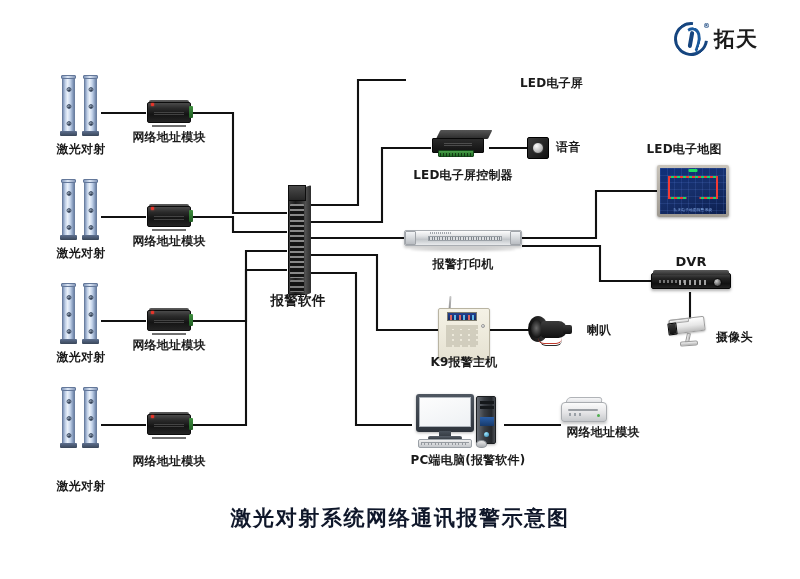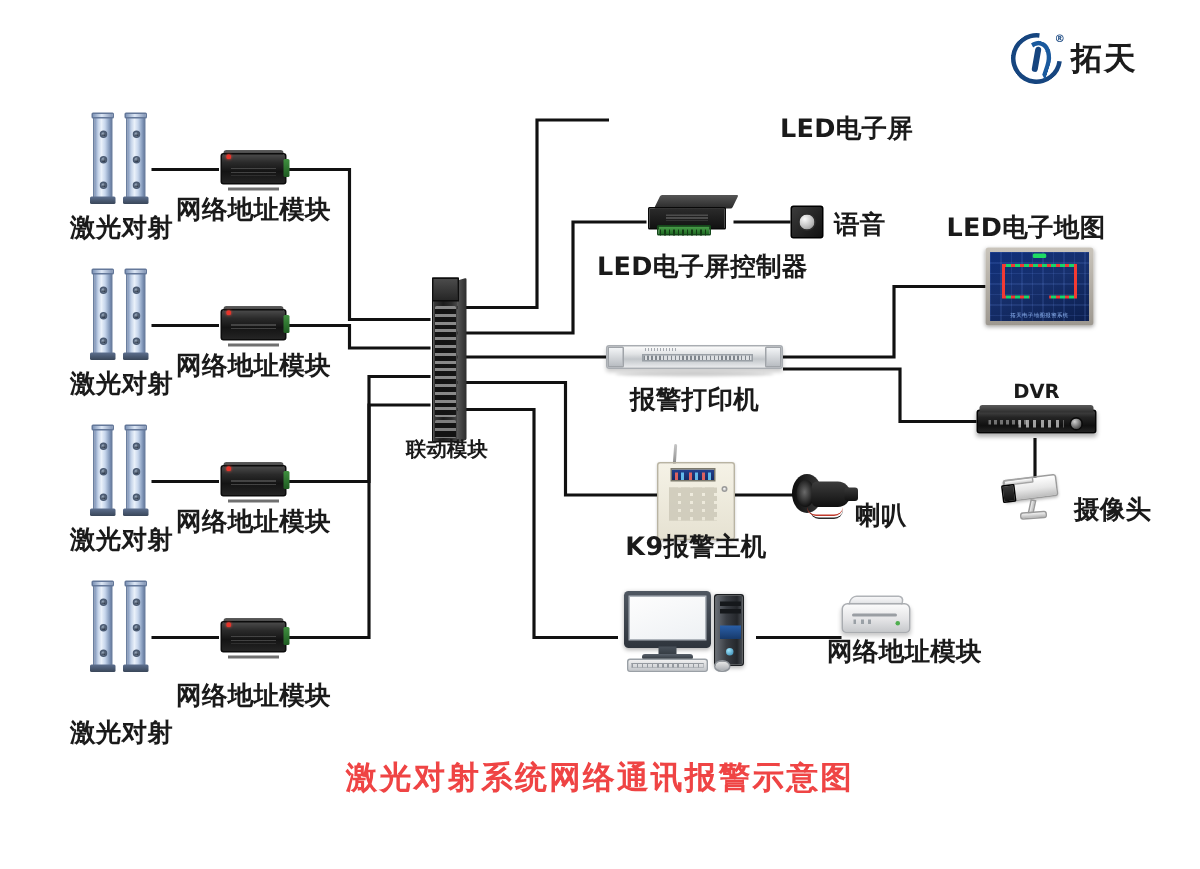--- a/index.html
+++ b/index.html
@@ -19,21 +19,21 @@
   
   .node{position:absolute;}
   .lbl{
     position:absolute;
     text-align:center;
     color:#1a1a1a;
     font-weight:700;
     white-space:nowrap;
     line-height:1.1;
   }
-  .lbl.cn{font-size:17px;letter-spacing:.2px;}
+  .lbl.cn{font-size:12px;letter-spacing:.2px;}
   .lbl.lat{font-size:12.5px;font-family:"DejaVu Sans","Liberation Sans",sans-serif;}
 
   
   .laser{position:absolute;width:46px;height:64px;}
   .post{
     position:absolute;top:4px;width:13px;height:56px;
     background:linear-gradient(90deg,#7d93b8 0%,#c3d2e8 22%,#eaf1fa 42%,#c7d6ec 64%,#8fa4c4 86%,#6d82a6 100%);
     border:1px solid #6b7f9f;border-radius:1px;
     box-sizing:border-box;
   }
@@ -431,21 +431,21 @@
   #brand-logo .reg{
     position:absolute;right:-2px;top:0;font-size:7px;color:#16457f;font-weight:700;
   }
   #brand-logo .bname{
     font-size:21px;font-weight:700;color:#1b1b1b;letter-spacing:1px;
   }
 
   
   #diagram-title{
     position:absolute;left:0;right:0;text-align:center;
-    color:#ef4444;font-size:21px;font-weight:700;letter-spacing:1.6px;
+    color:#0f172a;font-size:21px;font-weight:700;letter-spacing:1.6px;
   }
 </style>
 </head>
 <body>
 
 <div id="stage">
 
   <svg id="wires" viewBox="0 0 800 579">
     <g stroke="#111111" stroke-width="2.1" fill="none" stroke-linecap="butt" stroke-linejoin="miter">
 
@@ -591,21 +591,21 @@
   </div>
   <div class="lbl cn" style="left:103px;top:455px;width:132px;">网络地址模块</div>
 
   <div id="switch-device" class="node" style="left:282px;top:185px;">
     <div class="chassis"></div>
       <div class="side"></div>
       <div class="tophead"></div>
     <div class="ports"></div>
       <div class="botports"></div>
   </div>
-  <div class="lbl cn" style="left:236px;top:293px;width:124px;font-size:13.5px;">联动模块</div>
+  <div class="lbl cn" style="left:236px;top:293px;width:124px;font-size:13.5px;">报警软件</div>
 
   <div class="lbl cn" style="left:520px;top:77px;width:100px;text-align:left;">LED电子屏</div>
 
   <div id="led-controller" class="node" style="left:432px;top:130px;">
     <div class="lid"></div>
       <div class="face"></div>
       <div class="fline"></div>
       <div class="grn-term"></div>
   </div>
   <div class="lbl cn" style="left:398px;top:169px;width:130px;">LED电子屏控制器</div>
@@ -665,37 +665,38 @@
   <div class="lbl cn" style="left:404px;top:356px;width:120px;">K9报警主机</div>
 
   <div id="horn-device" class="node" style="left:528px;top:314px;">
     <div class="mouth"></div>
       <div class="inner"></div>
       <div class="body2"></div>
       <div class="tail"></div>
     <div class="wire-r"></div>
       <div class="wire-b"></div>
   </div>
-  <div class="lbl cn" style="left:570px;top:335px;width:58px;text-align:left;">喇叭</div>
+  <div class="lbl cn" style="left:570px;top:324px;width:58px;text-align:center;">喇叭</div>
 
   <div id="pc-device" class="node" style="left:416px;top:394px;">
     <div class="mon">
         <div class="scr2"></div>
       </div>
     <div class="stand"></div>
       <div class="foot"></div>
     <div class="tower">
         <div class="bay"></div>
         <div class="bay2"></div>
         <div class="scrn"></div>
         <div class="pwr"></div>
       </div>
     <div class="kbd"></div>
       <div class="mouse"></div>
   </div>
+  <div class="lbl cn" style="left:382px;top:454px;width:172px;">PC端电脑(报警软件)</div>
 
   <div id="printer-device" class="node" style="left:561px;top:396px;">
     <div class="ptop"></div>
       <div class="pbody"></div>
       <div class="slot"></div>
       <div class="pbtns"></div>
       <div class="pled"></div>
   </div>
   <div class="lbl cn" style="left:548px;top:426px;width:110px;">网络地址模块</div>
 

